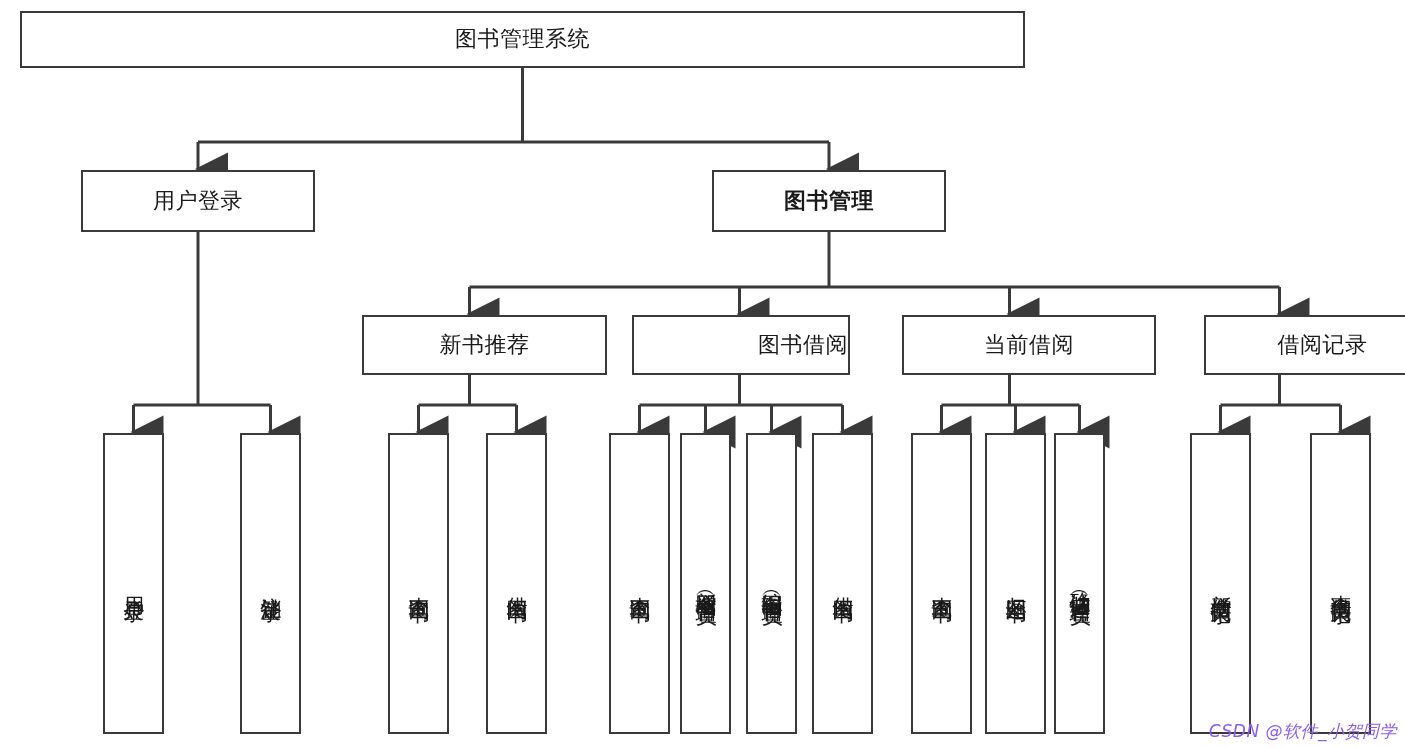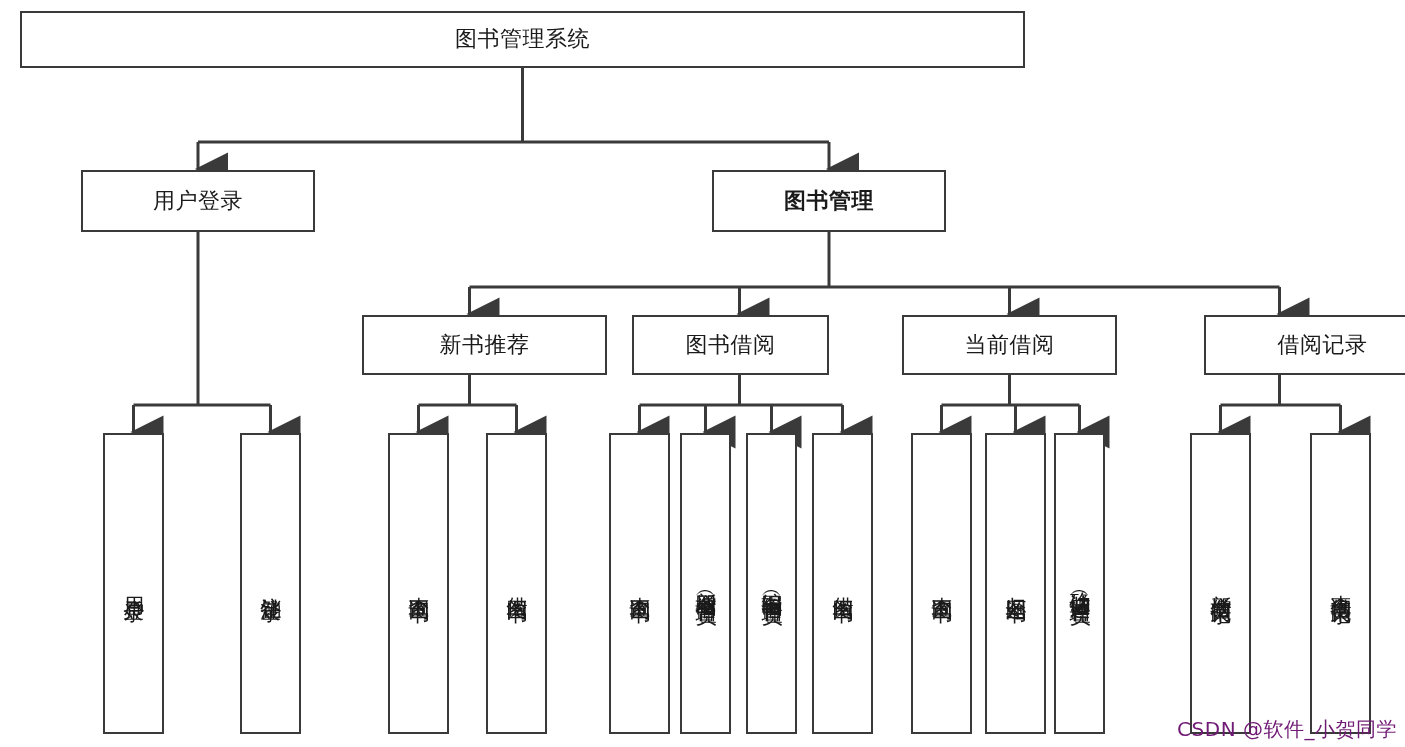--- a/index.html
+++ b/index.html
@@ -55,25 +55,26 @@
     text-orientation: upright;
     font-size: 21px;
     letter-spacing: 2px;
     line-height: 1.0;
     white-space: nowrap;
   }
   #watermark {
     position: absolute;
     right: 8px;
     bottom: 4px;
-    font-size: 20px;
-    color: #701a75;
+    font-size: 17px;
+    color: #8b5cf6;
     letter-spacing: 0.5px;
     user-select: none;
     pointer-events: none;
+    font-style: italic;
   }
 </style>
 </head>
 <body>
 
 <div id="canvas">
   <svg id="edges" viewBox="0 0 1405 747" xmlns="http://www.w3.org/2000/svg">
       <defs>
         <marker id="ah" viewBox="0 0 12 12" refX="6" refY="10" markerWidth="12" markerHeight="12" orient="auto">
           <path d="M 0.5 0 L 11.5 0 L 6 11 Z" fill="#3a3a3a"></path>
@@ -119,24 +120,24 @@
       </div>
       <div class="node horizontal" style="left: 81px; top: 170px; width: 234px; height: 62px;">
         <span class="label">用户登录</span>
       </div>
       <div class="node horizontal" style="left: 712px; top: 170px; width: 234px; height: 62px; font-weight: bold;">
         <span class="label">图书管理</span>
       </div>
       <div class="node horizontal" style="left: 362px; top: 315px; width: 245px; height: 60px;">
         <span class="label">新书推荐</span>
       </div>
-      <div class="node horizontal" style="left: 632px; top: 315px; width: 197px; height: 60px;">
+      <div class="node horizontal" style="left: 632px; top: 315px; width: 218px; height: 60px; justify-content: flex-end;">
         <span class="label">图书借阅</span>
       </div>
-      <div class="node horizontal" style="left: 902px; top: 315px; width: 215px; height: 60px;">
+      <div class="node horizontal" style="left: 902px; top: 315px; width: 254px; height: 60px;">
         <span class="label">当前借阅</span>
       </div>
       <div class="node horizontal" style="left: 1172px; top: 315px; width: 237px; height: 60px; margin-left: 32px;">
         <span class="label">借阅记录</span>
       </div>
       <div class="node vertical" style="left: 103px; top: 433px; width: 61px; height: 301px;">
         <span class="label">用户登录</span>
       </div>
       <div class="node vertical" style="left: 240px; top: 433px; width: 61px; height: 301px;">
         <span class="label">注销登录</span>

